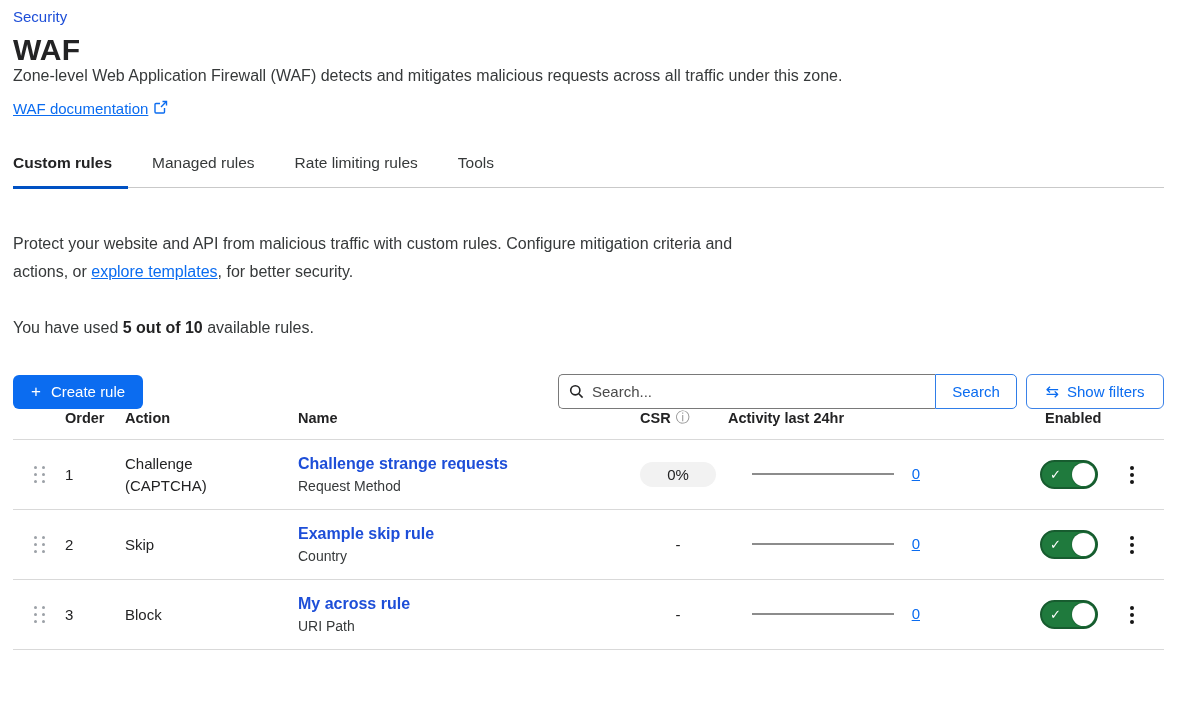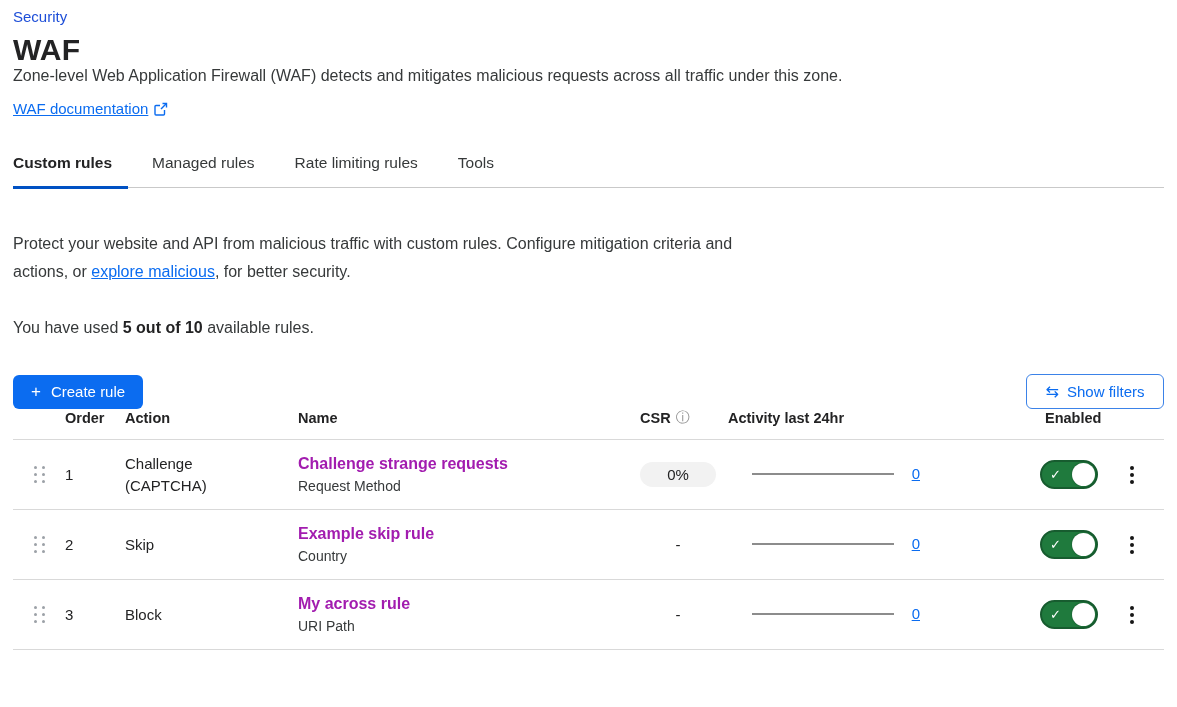--- a/index.html
+++ b/index.html
@@ -7,21 +7,21 @@
   body {
     width:1177px; height:707px;
     font-family:"Liberation Sans","DejaVu Sans",sans-serif;
     color:#232324; overflow:hidden;
   }
   .page { padding:8px 13px 0 13px; }
 
   .eyebrow { font-size:15px; color:#1d4ed8; }
   h1.title { font-size:30px; font-weight:700; margin-top:8px; letter-spacing:.2px; }
   .description { font-size:16px; color:#36393a; }
-  .doc-link-row { margin-top:15px; display:flex; align-items:center; gap:6px; }
+  .doc-link-row { margin-top:15px; display:flex; align-items:flex-start; gap:6px; }
   a.link { color:#0b6cf0; text-decoration:underline; cursor:pointer; }
   .doc-link-row a { font-size:15px; }
 
   
   .tabs { margin-top:37px; display:flex; align-items:flex-end; border-bottom:1px solid #c9c9c9; }
   .tab { font-size:15.5px; color:#36393a; padding:0 16px 14px 0; margin-right:24px;
          border-bottom:3px solid transparent; margin-bottom:-2px; cursor:pointer; white-space:nowrap; }
   .tab.active { color:#232324; font-weight:700; border-bottom-color:#0051c3; }
 
   .intro { margin-top:42px; font-size:16px; color:#36393a; max-width:745px; line-height:28px; }
@@ -56,21 +56,21 @@
   .thead .th { font-size:14.5px; font-weight:700; color:#232324; }
   .th-csr { display:flex; align-items:center; gap:5px; padding-left:12px; }
   .info-glyph { color:#8a8a8a; font-size:14px; font-weight:400; }
   .th-enabled { padding-left:25px; }
   .row { min-height:70px; border-bottom:1px solid #d9d9d9; padding:8px 0; }
   .cell-handle { display:flex; justify-content:center; }
   .drag { display:grid; grid-template-columns:3px 3px; gap:4px 5px; cursor:grab; padding:4px; }
   .drag i { width:3px; height:3px; border-radius:50%; background:#9ca1a7; }
   .cell-order, .cell-action { font-size:15px; color:#232324; }
   .cell-action span { display:inline-block; max-width:118px; line-height:22px; }
-  .cell-name a { font-size:16px; font-weight:700; text-decoration:none; color:#a21caf; }
+  .cell-name a { font-size:16px; font-weight:700; text-decoration:none; color:#1d4ed8; }
   .cell-name .field { font-size:14px; color:#36393a; margin-top:5px; }
   .cell-csr { display:flex; justify-content:center; }
   .badge { background:#f2f2f2; border-radius:14px; padding:4px 0; width:76px; text-align:center;
     font-size:15px; color:#232324; }
   .csr-dash { font-size:15px; color:#232324; }
   .cell-activity { display:flex; align-items:flex-end; padding:0 8px 0 24px; }
   .spark { flex:1; height:2px; background:#8c8c8c; margin-bottom:10px; }
   .cell-activity a { font-size:15px; margin-left:18px; margin-bottom:3px; }
   .cell-enabled { padding-left:20px; }
   .toggle { width:58px; height:29px; background:#1f7a3d; border:2px solid #175c2f; border-radius:15px;
@@ -103,30 +103,42 @@
     </span>
   </div>
 
   <div class="tabs">
     <div class="tab active">Custom rules</div>
     <div class="tab">Managed rules</div>
     <div class="tab">Rate limiting rules</div>
     <div class="tab">Tools</div>
   </div>
 
-  <p class="intro"><span>Protect your website and API from malicious traffic with custom rules. Configure mitigation criteria and actions, or </span><a class="link">explore malicious</a><span>, for better security.</span></p>
+  <p class="intro"><span>Protect your website and API from malicious traffic with custom rules. Configure mitigation criteria and actions, or </span><a class="link">explore templates</a><span>, for better security.</span></p>
 
   <p class="usage"><span>You have used </span><b>5 out of 10</b><span> available rules.</span></p>
 
   <div class="toolbar">
     <button class="btn-primary">
       <span class="plus">+</span>
       <span>Create rule</span>
     </button>
     <div class="search-area">
+      <div class="search-group">
+        <div class="search-box">
+          <span>
+            <svg width="15" height="15" viewBox="0 0 15 15" fill="none" stroke="#232324" stroke-width="1.6">
+              <circle cx="6.3" cy="6.3" r="4.6"></circle>
+              <path d="M9.8 9.8 13.6 13.6"></path>
+            </svg>
+          </span>
+          <input type="text" placeholder="Search..." style="">
+        </div>
+        <button class="btn-search">Search</button>
+      </div>
       <button class="btn-filters">
         <span class="swap">⇆</span>
         <span>Show filters</span>
       </button>
     </div>
   </div>
 
   <div class="table">
 
     <div class="tr thead">

